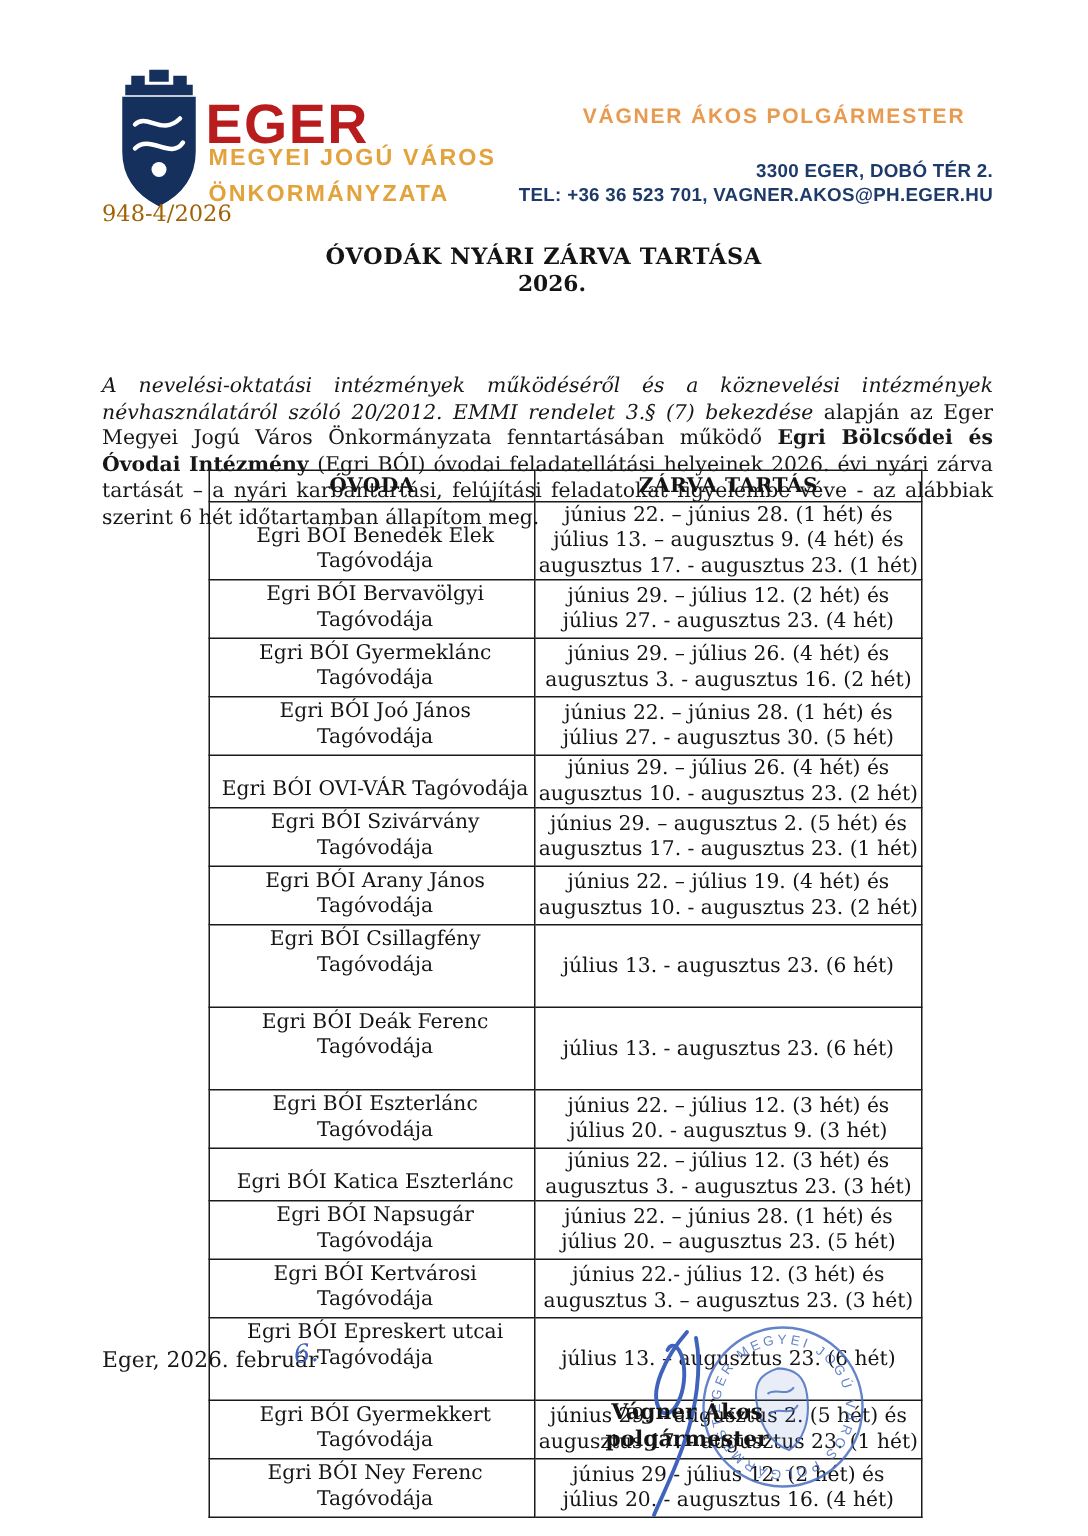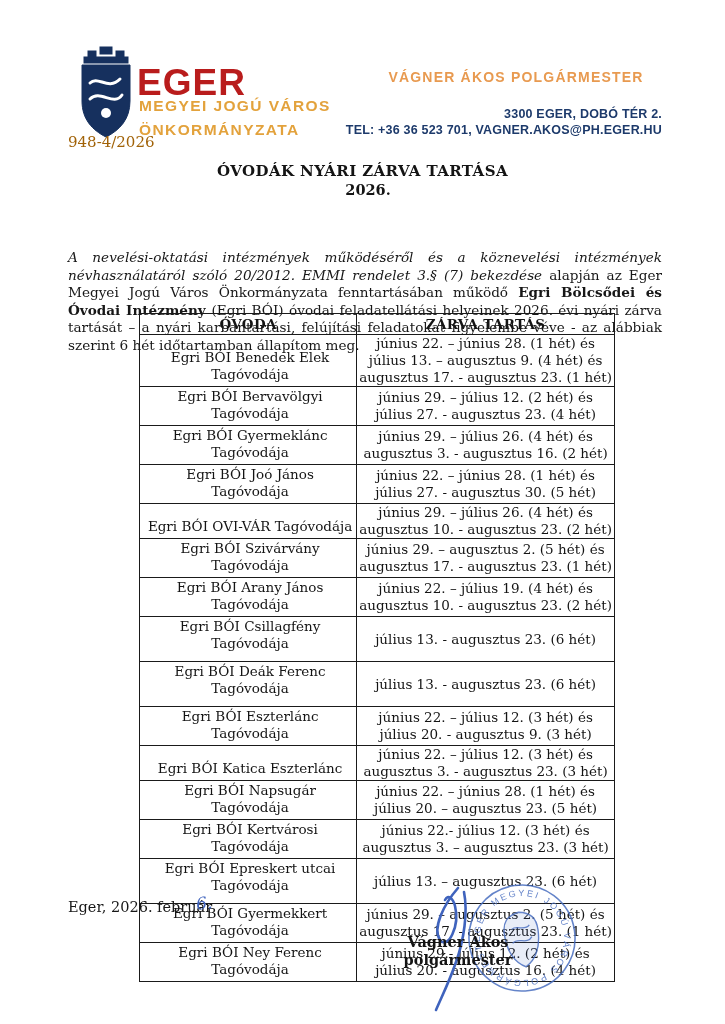--- a/index.html
+++ b/index.html
@@ -62,21 +62,21 @@
     font-size:13.5px;font-weight:bold;text-align:center;padding:2px 2px;letter-spacing:.3px;
   }
   .th-name{width:233px;}
   .th-dates{width:243px;}
   .cell-name{
     vertical-align:bottom;text-align:center;padding:1px 3px 3px 7px;line-height:17px;
   }
   .cell-dates{text-align:center;vertical-align:middle;padding:0 2px;}
   .cell-dates div{line-height:17px;white-space:nowrap;}
   tr.tall .cell-dates{padding-top:9px;padding-bottom:9px;}
-  tr.tall .cell-name{padding-bottom:9px;}
+  tr.tall .cell-name{padding-bottom:19px;}
 
   
   .date-line{left:68px;top:899px;font-size:14.5px;color:#171717;}
   .date-hand{
     left:196px;top:893px;font-size:17px;font-style:italic;color:#3f63bd;
     transform:rotate(-6deg);font-family:"DejaVu Serif",serif;
   }
   .signer{left:393px;top:933px;width:130px;text-align:center;
     font-weight:bold;font-size:14.5px;line-height:18px;color:#141414;}
   .signature-svg{left:418px;top:882px;width:66px;height:132px;}

